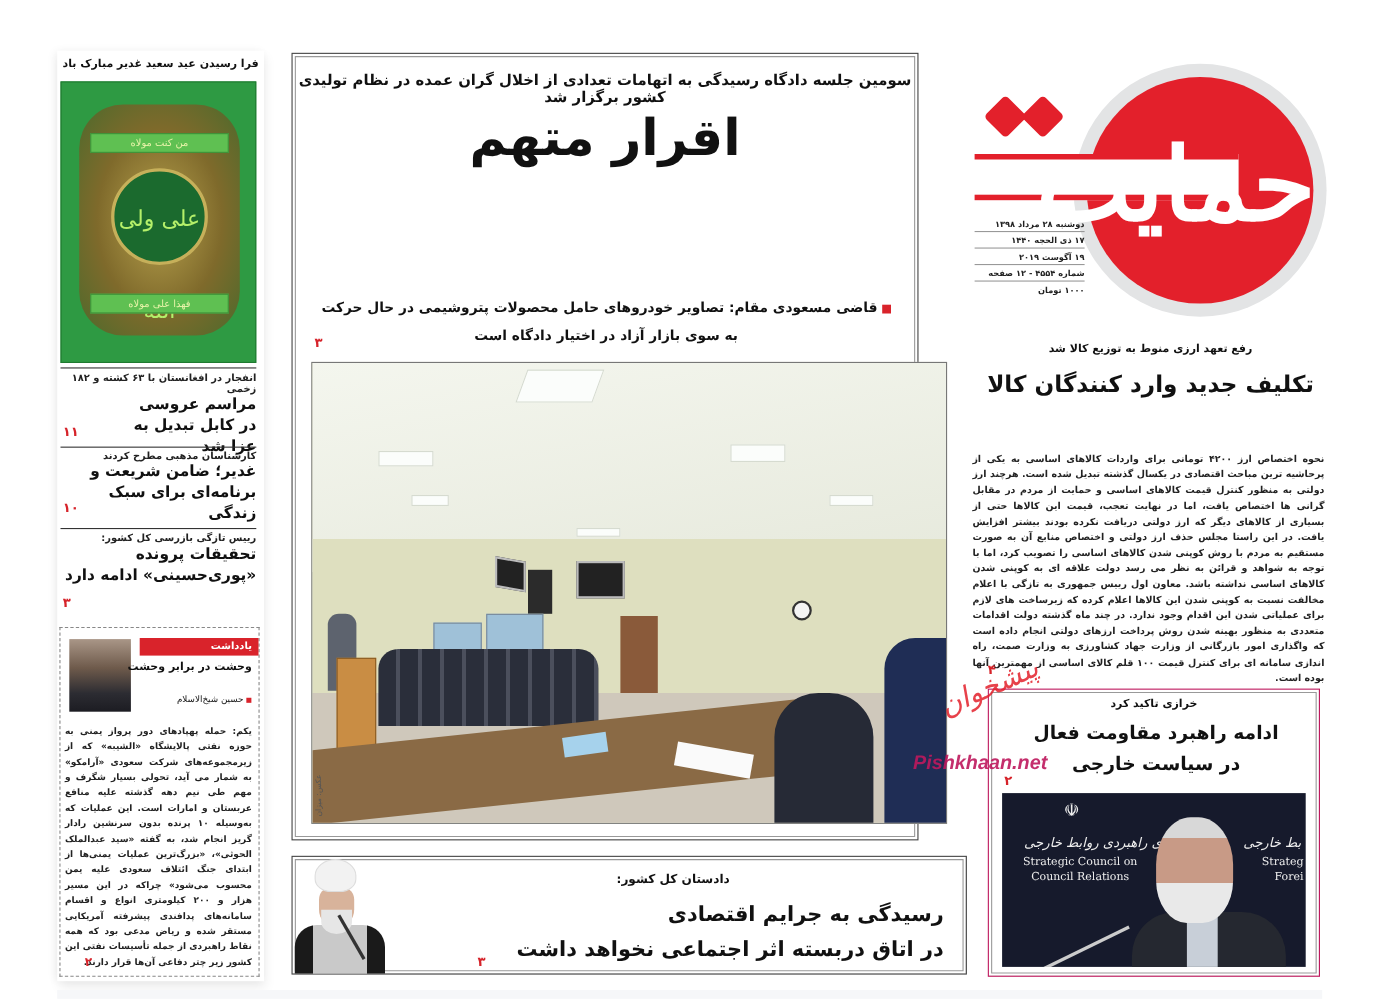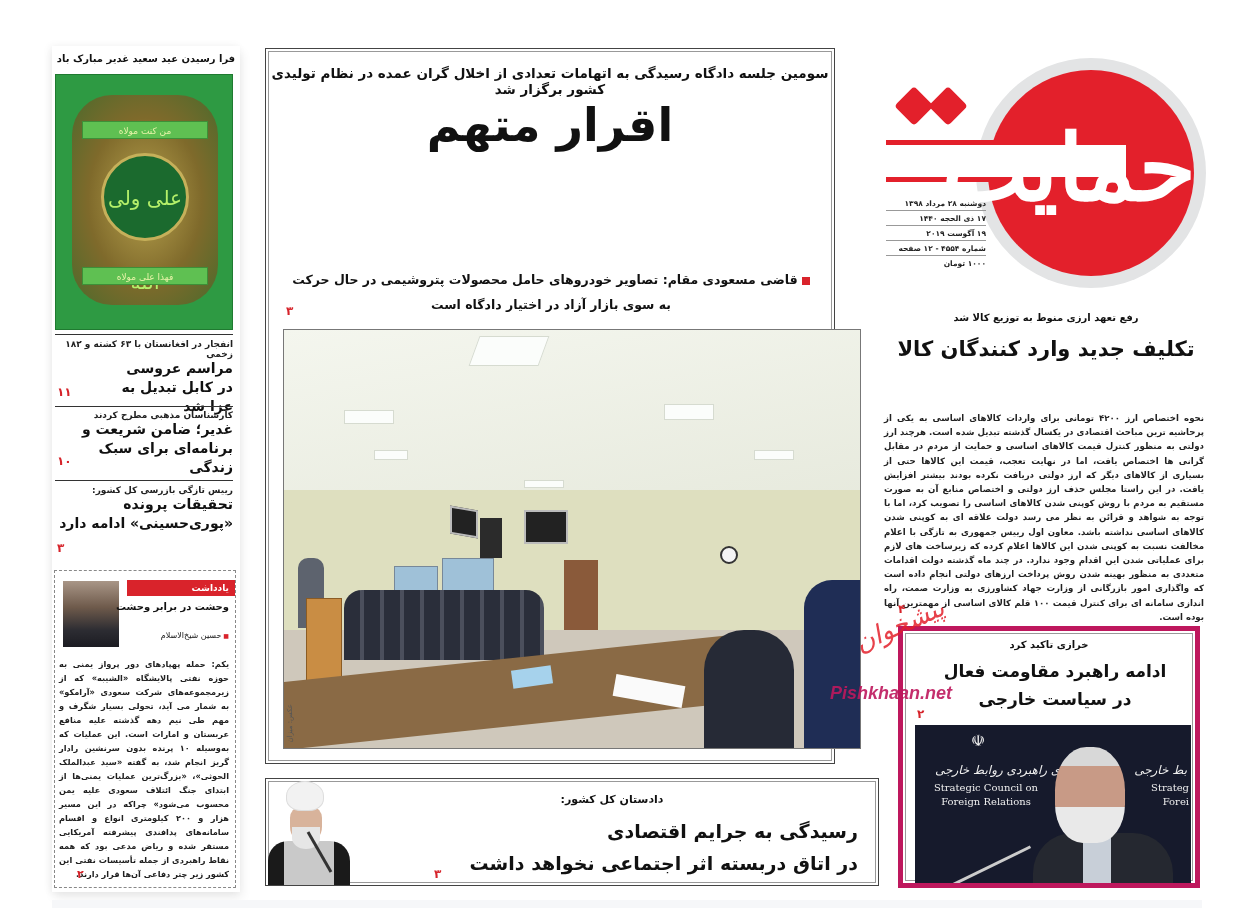--- a/index.html
+++ b/index.html
@@ -80,21 +80,21 @@
   .logo-word { position: absolute; left: 100px; top: 6px; width: 210px; height: 230px; text-align: center; font-size: 92px; font-weight: bold; color: #ffffff; line-height: 220px; font-family: "DejaVu Serif", serif; }
   .dateline { position: absolute; left: 0; top: 144px; width: 100px; }
   .dateline div { font-size: 7.5px; font-weight: bold; text-align: right; border-bottom: 1px solid #999; padding: 3px 0 2px 0; color: #222; }
   .dateline div:last-child { border-bottom: none; }
 
   .r-kicker { left: 886px; top: 312px; width: 320px; text-align: center; font-size: 10px; font-weight: bold; }
   .r-head { left: 886px; top: 332px; width: 320px; text-align: center; font-size: 21px; font-weight: bold; line-height: 34px; }
   .r-body { left: 884px; top: 411px; width: 320px; font-size: 8.6px; line-height: 14.2px; text-align: justify; font-weight: bold; color: #222; }
   .r-page { left: 898px; top: 602px; }
 
-  #kharrazi-box { left: 898px; top: 626px; width: 302px; height: 262px; border: 5px solid #be185d; box-shadow: inset 0 0 0 2px #fff, inset 0 0 0 3px #999; }
+  #kharrazi-box { left: 898px; top: 626px; width: 302px; height: 262px; border: 1px solid #be185d; box-shadow: inset 0 0 0 2px #fff, inset 0 0 0 3px #999; }
   .k-kicker { position: absolute; top: 8px; left: 0; width: 100%; text-align: center; font-size: 10px; font-weight: bold; }
   .k-head { position: absolute; top: 26px; left: 10px; width: 284px; text-align: center; font-size: 17px; font-weight: bold; line-height: 28px; }
   .k-page { position: absolute; left: 14px; top: 76px; }
   .k-photo { position: absolute; left: 12px; top: 94px; width: 276px; height: 158px; background: #161a2c; overflow: hidden; }
   .k-photo .emblem { position: absolute; left: 56px; top: 6px; color: #eee; font-size: 16px; }
   .k-photo .fa-sign { position: absolute; left: 20px; top: 38px; color: #eee; font-size: 12px; font-style: italic; }
   .k-photo .en-sign { position: absolute; left: 16px; top: 56px; width: 110px; color: #eee; font-size: 10px; font-family: "DejaVu Serif", serif; text-align: center; line-height: 14px; direction: ltr; }
   .k-photo .en-sign2 { position: absolute; right: 2px; top: 56px; color: #eee; font-size: 10px; font-family: "DejaVu Serif", serif; direction: ltr; text-align: right; line-height: 14px; }
   .k-photo .fa-sign2 { position: absolute; right: 4px; top: 38px; color: #eee; font-size: 12px; font-style: italic; }
   .k-photo .head { position: absolute; left: 140px; top: 22px; width: 70px; height: 96px; background: linear-gradient(180deg, #d8d8d8 0 20%, #c89a86 20% 62%, #e9e9e9 62% 100%); border-radius: 45% 45% 40% 40%; }
@@ -230,21 +230,21 @@
   <div class="k-head">
     <div>ادامه راهبرد مقاومت فعال</div>
     <div>در سیاست خارجی</div>
   </div>
   <span class="page-num k-page">۲</span>
   <div class="k-photo">
     <div class="emblem">☫</div>
     <div class="fa-sign">شورای راهبردی روابط خارجی</div>
     <div class="en-sign">
       <div>Strategic Council on</div>
-      <div>Foreign Relations</div>
+      <div>Council Relations</div>
     </div>
     <div class="fa-sign2">بط خارجی</div>
     <div class="en-sign2">
       <div>Strateg</div>
       <div>Forei</div>
     </div>
     <div class="suit"></div>
     <div class="shirt"></div>
     <div class="head"></div>
     <div class="mic"></div>

